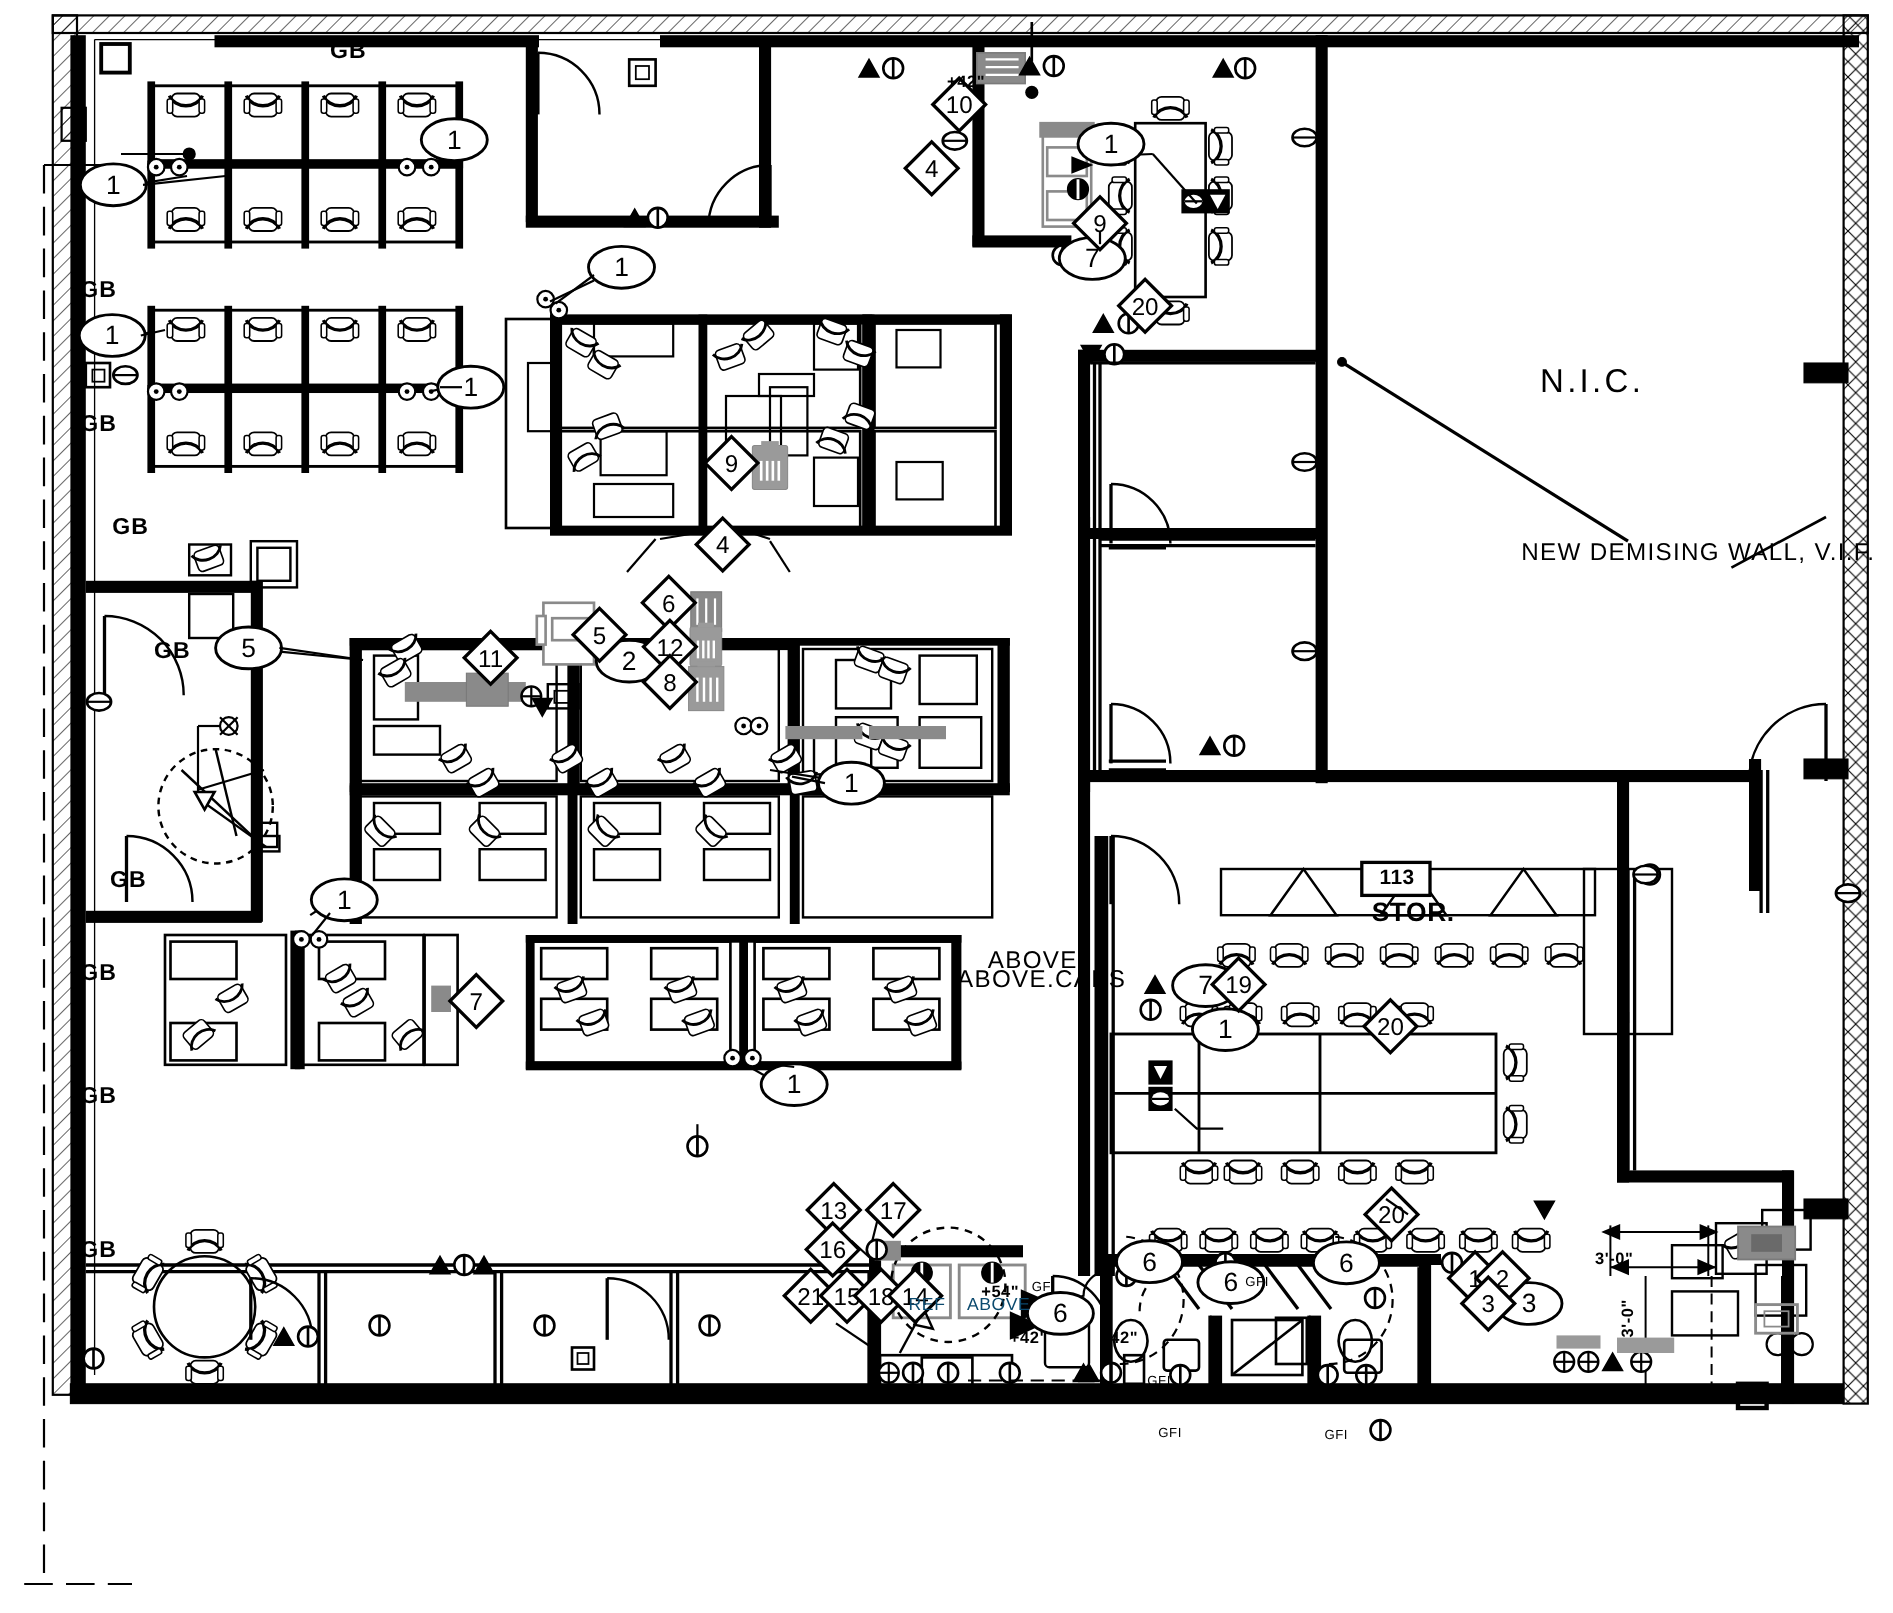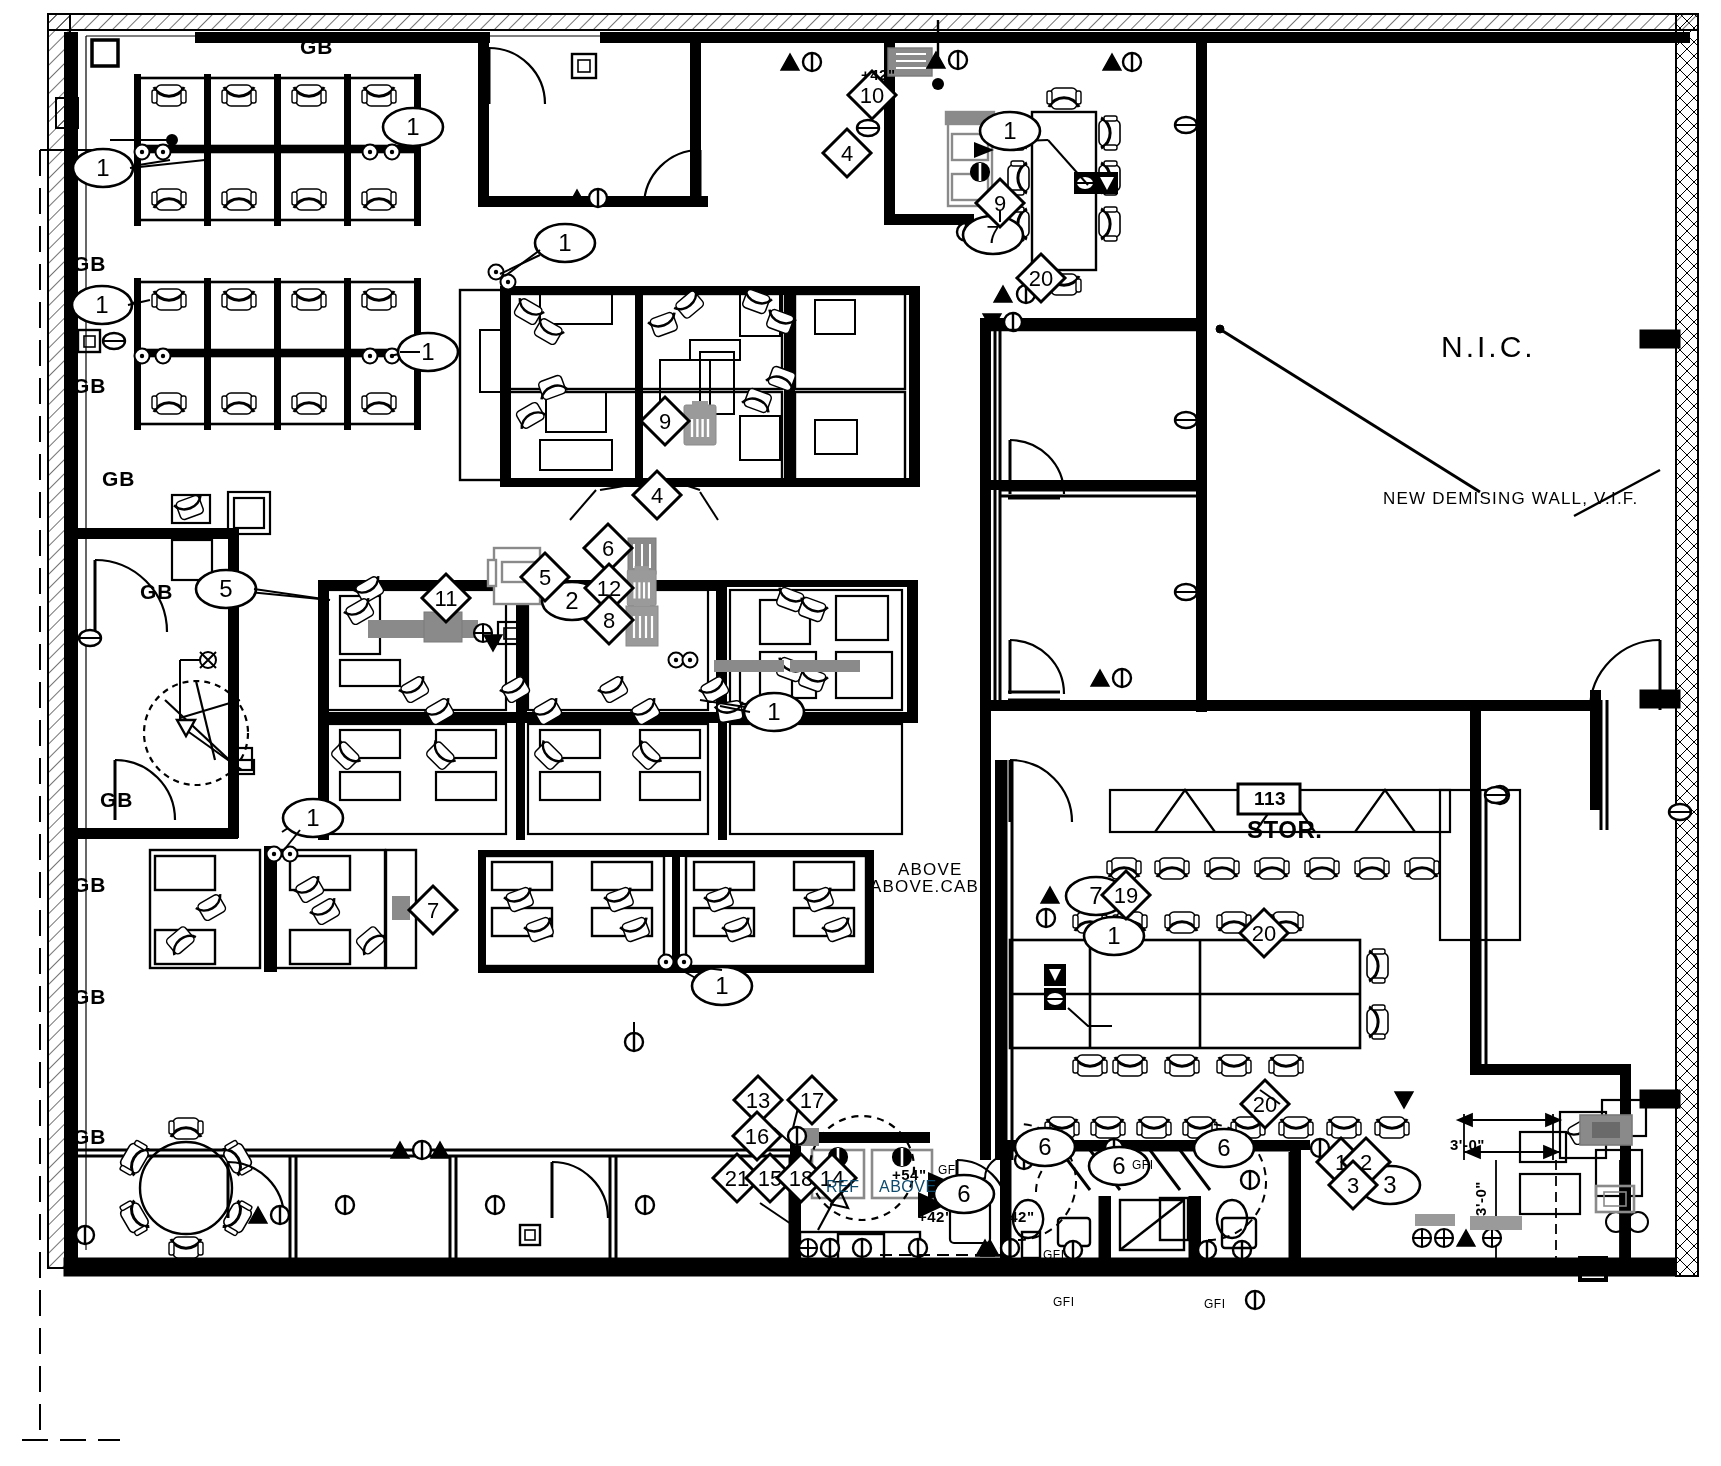--- a/index.html
+++ b/index.html
@@ -16,21 +16,21 @@
   .lbl{
     position:absolute;
     font-family:"Liberation Sans", sans-serif;
     color:#000;
     white-space:nowrap;
     font-weight:bold;
     letter-spacing:0.5px;
   }
   .gb{font-size:21px;font-weight:bold;letter-spacing:1px;text-align:center;}
   .nic{font-size:30px;font-weight:normal;letter-spacing:3px;}
-  .note{font-size:17px;font-weight:normal;letter-spacing:1.2px;text-align:right;}
+  .note{font-size:22px;font-weight:normal;letter-spacing:1.2px;text-align:right;}
   .roomnum{font-size:19px;font-weight:bold;}
   .roomname{font-size:24px;font-weight:bold;}
   .appl{font-size:16px;font-weight:normal;color:#0c4a6e;}
   .elev{font-size:15px;font-weight:bold;}
   .dim{font-size:15px;font-weight:bold;}
   .gfi{font-size:12px;font-weight:normal;}
 </style>
 </head>
 <body>
 
@@ -1148,21 +1148,21 @@
       <div class="lbl gfi" style="left: 1043px; top: 1248px;">GFI</div>
       <div class="lbl gfi" style="left: 1053px; top: 1295px;">GFI</div>
       <div class="lbl gfi" style="left: 1132px; top: 1158px;">GFI</div>
       <div class="lbl gfi" style="left: 1204px; top: 1297px;">GFI</div>
       <div class="lbl elev" style="left: 861px; top: 66px;">+42"</div>
       <div class="lbl elev" style="left: 892px; top: 1166px;">+54"</div>
       <div class="lbl elev" style="left: 918px; top: 1208px;">+42"</div>
       <div class="lbl elev" style="left: 1000px; top: 1208px;">+42"</div>
       <div class="lbl dim" style="left: 1450px; top: 1136px;">3'-0"</div>
       <div class="lbl dim" style="left: 1463px; top: 1190px; transform: rotate(-90deg);">3'-0"</div>
-      <div class="lbl nic" style="left: 1400px; top: 330px; margin-left: 41px;">N.I.C.</div>
+      <div class="lbl nic" style="left: 1400px; top: 330px;">N.I.C.</div>
       <div class="lbl note" style="left: 1383px; top: 489px;">NEW DEMISING WALL, V.I.F.</div>
       <div class="lbl note" style="left: 870px; top: 877px;">ABOVE.CABS</div>
       <div class="lbl note" style="left: 898px; top: 860px;">ABOVE</div>
       <div class="lbl roomnum" style="left: 1254px; top: 788px;">113</div>
       <div class="lbl roomname" style="left: 1247px; top: 816px;">STOR.</div>
       <div class="lbl appl" style="left: 826px; top: 1178px;">REF</div>
       <div class="lbl appl" style="left: 879px; top: 1178px;">ABOVE</div>
     </div>
 
 </div>

